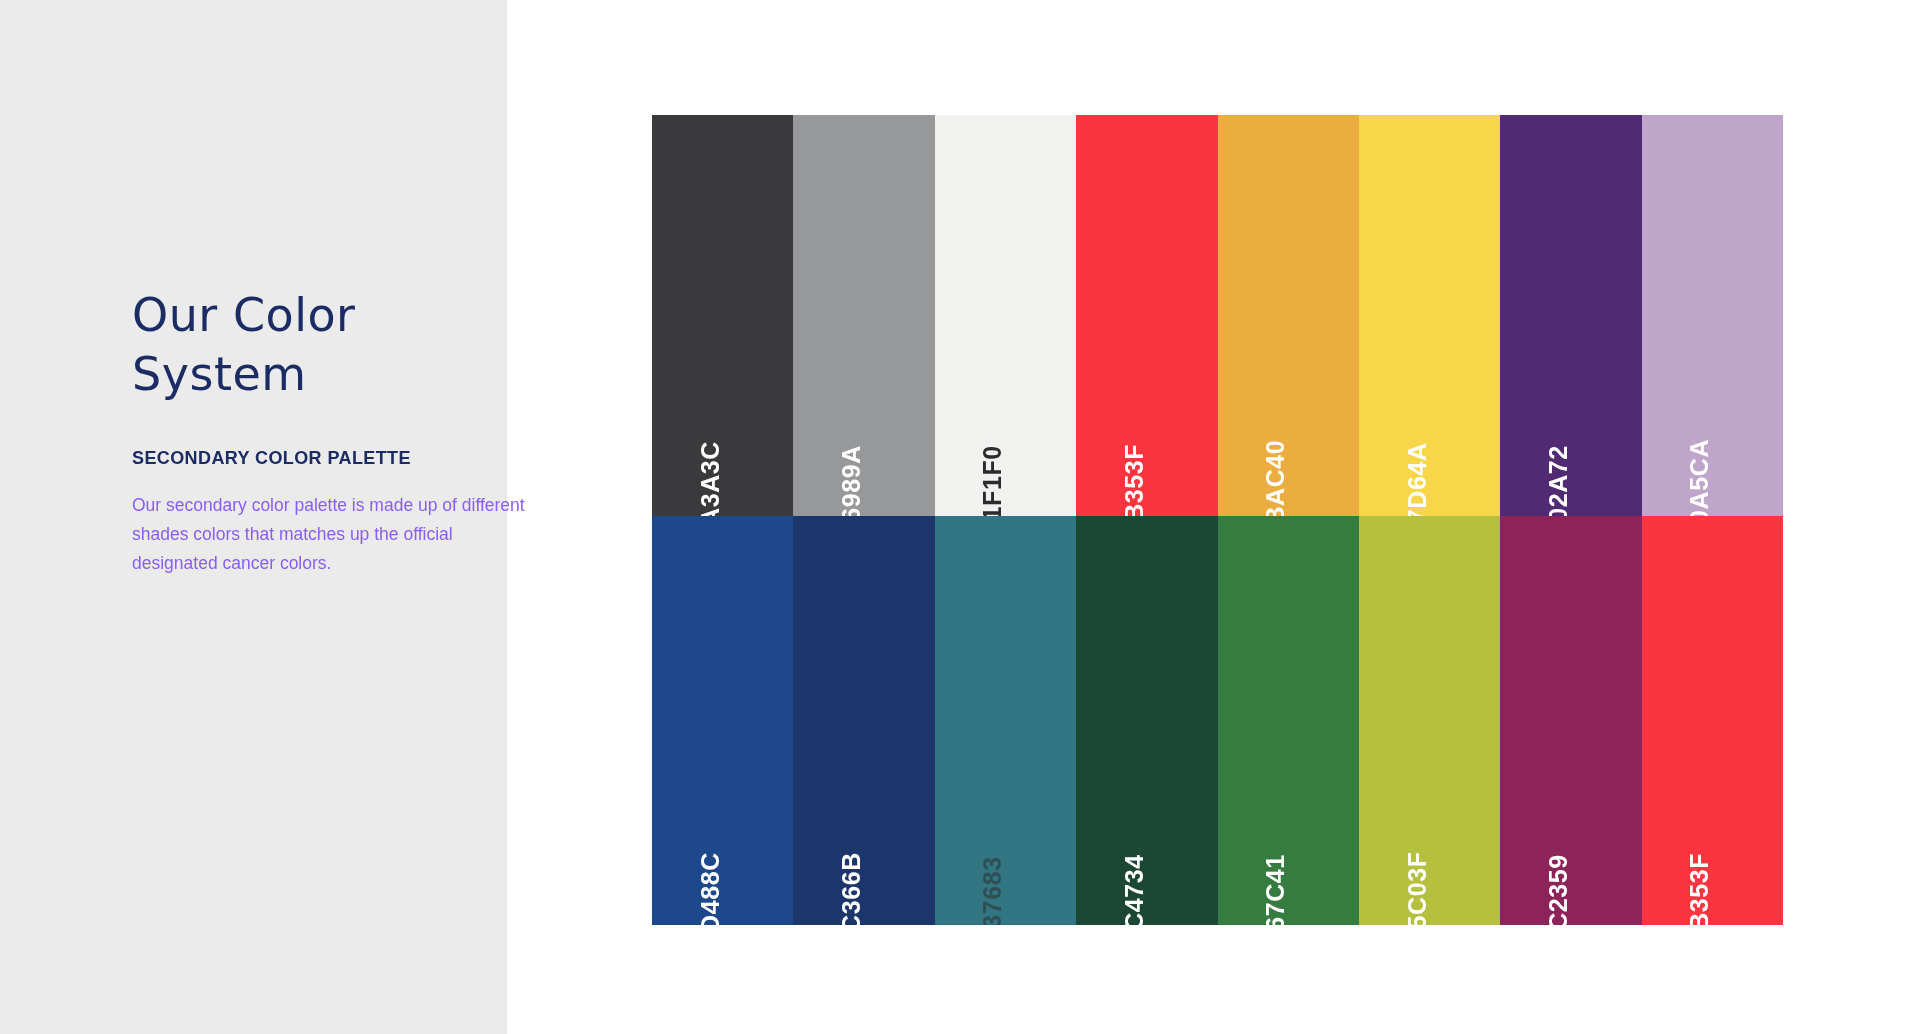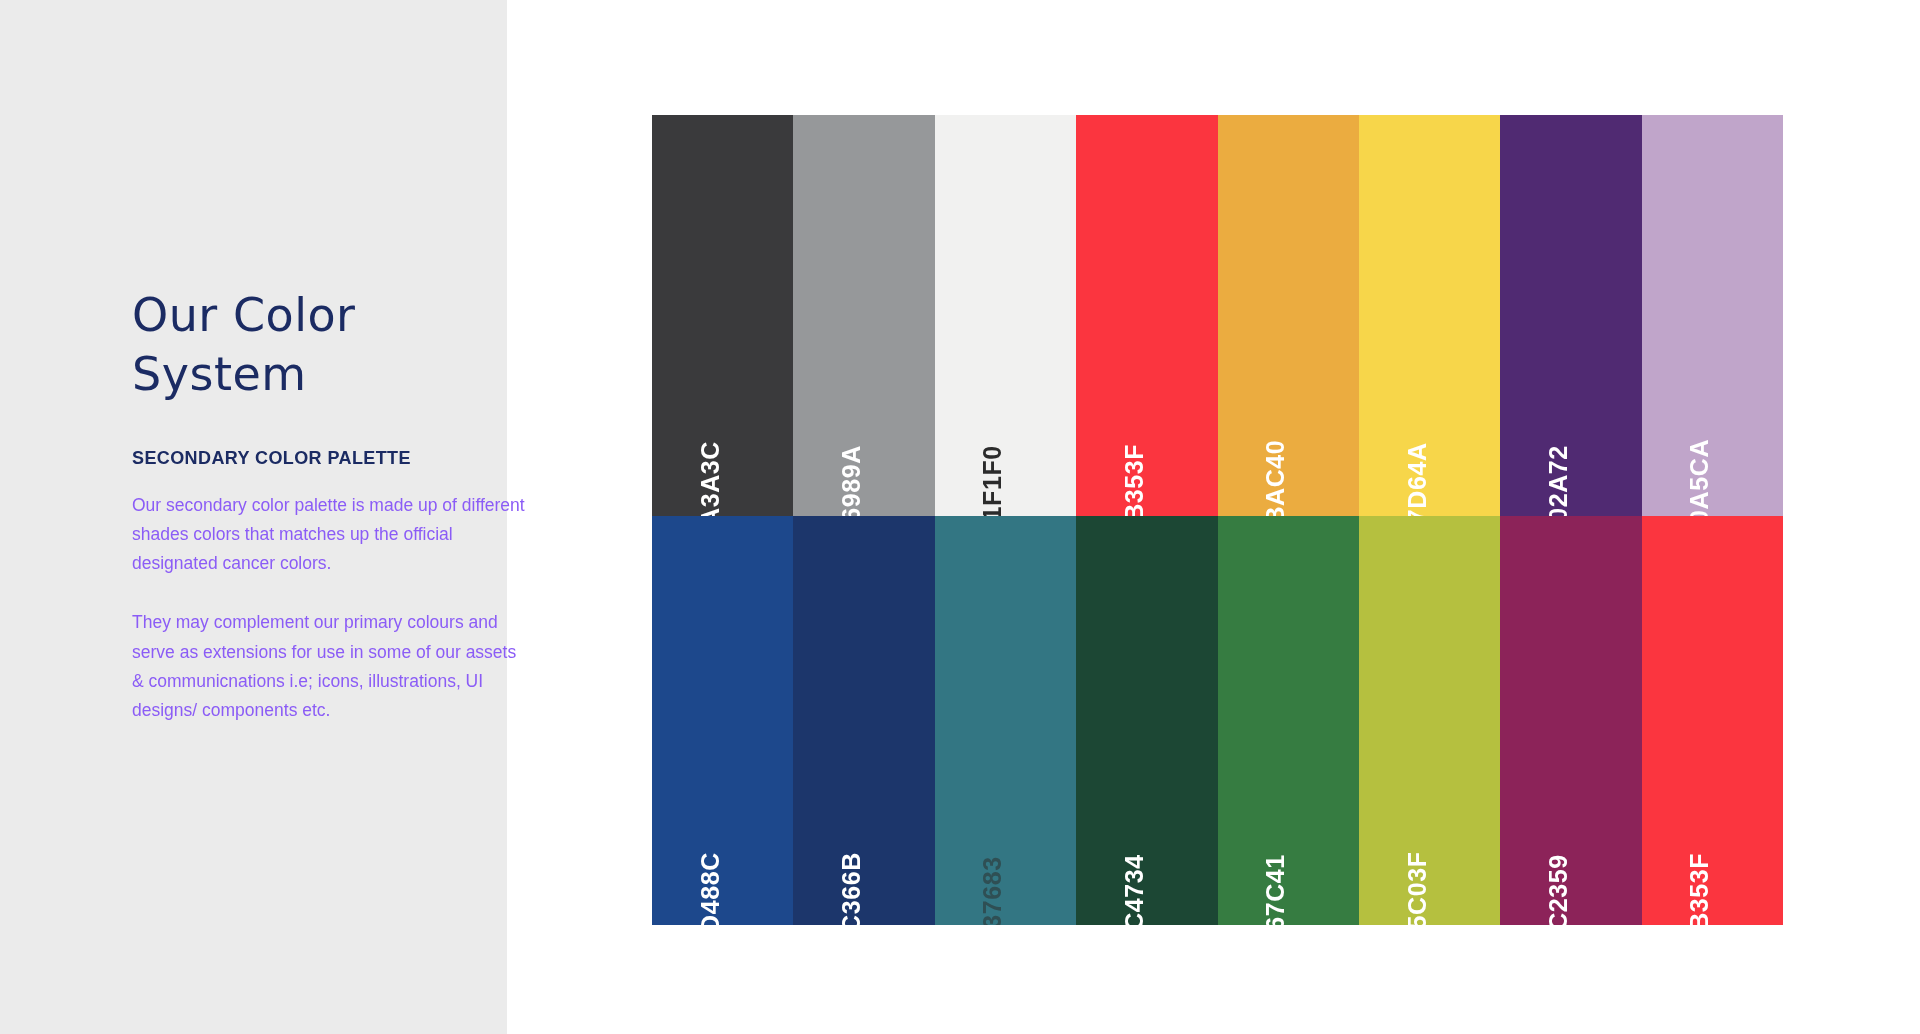--- a/index.html
+++ b/index.html
@@ -98,21 +98,20 @@
 </style>
 </head>
 <body style="background: rgb(255, 255, 255);">
 
 <div id="left-panel" style="background: rgb(235, 235, 235);">
   <div id="text-block">
     <h1 id="display-title">Our Color
 System</h1>
     <h2 id="eyebrow">SECONDARY COLOR PALETTE</h2>
     <p class="body-paragraph">Our secondary color palette is made up of different shades colors that matches up the official designated cancer colors.</p>
-    <p class="body-paragraph">They may complement our primary colours and serve as extensions for use in some of our assets &amp; communicnations i.e; icons, illustrations, UI designs/ components etc.</p>
   </div>
 </div>
 
 <div id="palette-grid">
     <div class="swatch" style="background: rgb(58, 58, 60);">
       <span class="swatch-label" style="color: rgb(255, 255, 255);">#3A3A3C</span>
     </div>
     <div class="swatch" style="background: rgb(150, 152, 154);">
       <span class="swatch-label" style="color: rgb(255, 255, 255);">#96989A</span>
     </div>

